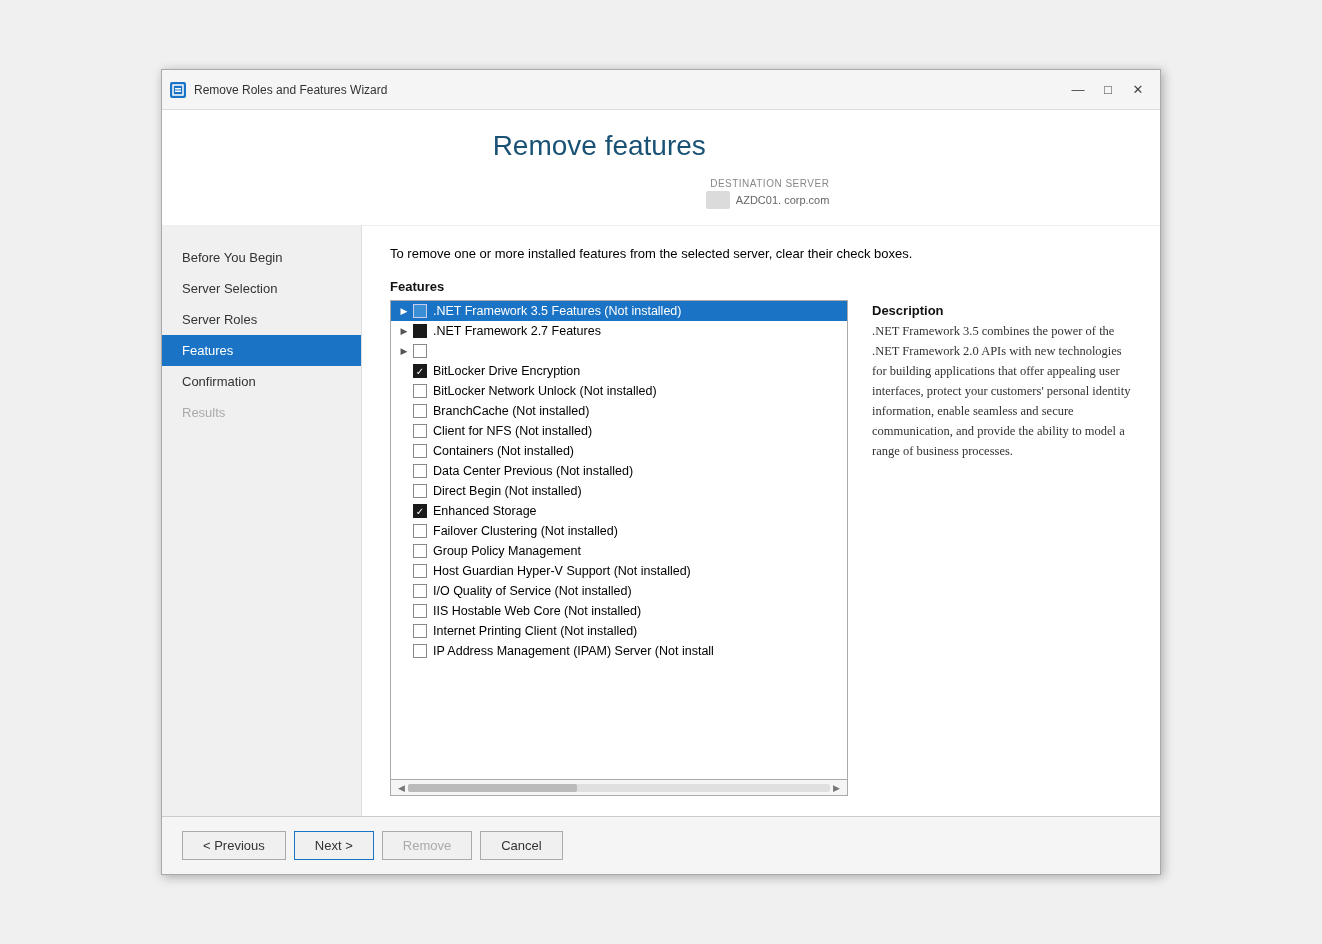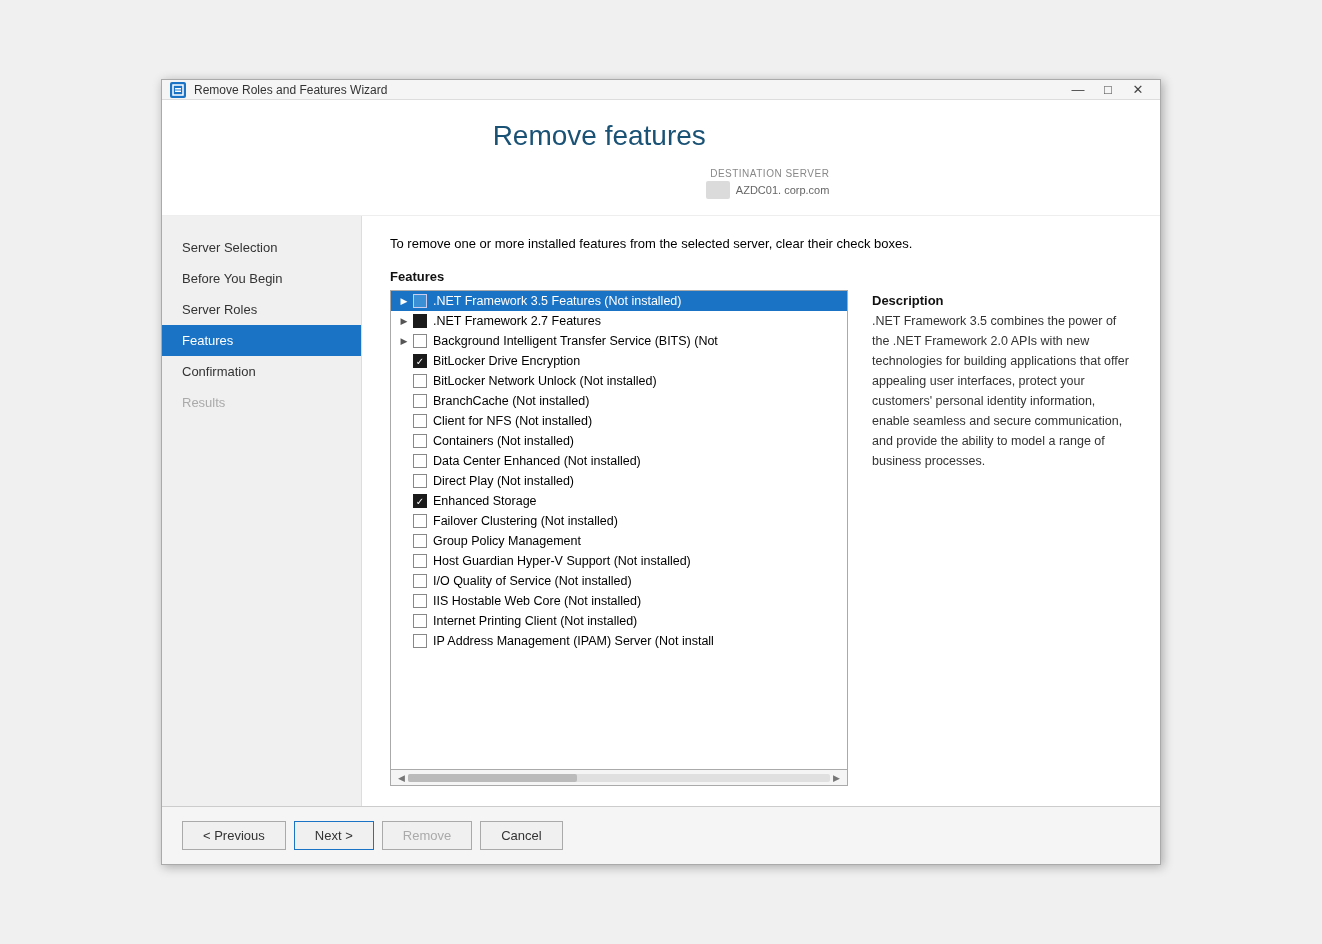--- a/index.html
+++ b/index.html
@@ -19,21 +19,21 @@
       box-shadow: 2px 2px 10px rgba(0,0,0,0.3);
       display: flex;
       flex-direction: column;
     }
     .title-bar {
       background: #f5f5f5;
       border-bottom: 1px solid #ddd;
       display: flex;
       align-items: center;
       padding: 6px 8px;
-      height: 20px;
+      height: 40px;
     }
     .title-bar-icon {
       width: 16px;
       height: 16px;
       background: #1a73c5;
       border-radius: 2px;
       margin-right: 8px;
       display: flex;
       align-items: center;
       justify-content: center;
@@ -252,20 +252,21 @@
     .description-panel-header {
       font-weight: 700;
       font-size: 13px;
       color: #111;
       margin-bottom: 3px;
     }
     .description-text {
       font-size: 12.5px;
       color: #333;
       line-height: 1.6;
+      font-family: Liberation Serif, serif;
     }
 
     .footer {
       border-top: 1px solid #ccc;
       background: #f5f5f5;
       padding: 14px 20px;
       display: flex;
       gap: 8px;
     }
     .footer-btn {
@@ -319,22 +320,22 @@
       <div class="server-name">
         <div class="server-icon"></div>
         <span>AZDC01.       corp.com</span>
       </div>
     </div>
   </div>
 
   <div class="content">
 
     <div class="sidebar">
+      <div class="sidebar-item">Before You Begin</div>
       <div class="sidebar-item">Server Selection</div>
-      <div class="sidebar-item">Before You Begin</div>
       <div class="sidebar-item">Server Roles</div>
       <div class="sidebar-item active">Features</div>
       <div class="sidebar-item">Confirmation</div>
       <div class="sidebar-item disabled">Results</div>
     </div>
 
     <div class="main">
       <p class="intro-text">To remove one or more installed features from the selected server, clear their check boxes.</p>
 
       <div class="features-layout">
@@ -351,21 +352,20 @@
 
             <div class="feature-item">
               <span class="feature-expander">▶</span>
               <div class="feature-checkbox filled"></div>
               <span class="feature-label">.NET Framework 2.7 Features</span>
             </div>
 
             <div class="feature-item">
               <span class="feature-expander">▶</span>
               <div class="feature-checkbox"></div>
-              <span class="feature-label">Background Intelligent Transfer Service (BITS) (Not</span>
             </div>
 
             <div class="feature-item">
               <span class="feature-expander"></span>
               <div class="feature-checkbox checked">✓</div>
               <span class="feature-label">BitLocker Drive Encryption</span>
             </div>
 
             <div class="feature-item">
               <span class="feature-expander"></span>
@@ -387,27 +387,27 @@
 
             <div class="feature-item">
               <span class="feature-expander"></span>
               <div class="feature-checkbox"></div>
               <span class="feature-label">Containers (Not installed)</span>
             </div>
 
             <div class="feature-item">
               <span class="feature-expander"></span>
               <div class="feature-checkbox"></div>
-              <span class="feature-label">Data Center Enhanced (Not installed)</span>
-            </div>
-
-            <div class="feature-item">
-              <span class="feature-expander"></span>
-              <div class="feature-checkbox"></div>
-              <span class="feature-label">Direct Play (Not installed)</span>
+              <span class="feature-label">Data Center Previous (Not installed)</span>
+            </div>
+
+            <div class="feature-item">
+              <span class="feature-expander"></span>
+              <div class="feature-checkbox"></div>
+              <span class="feature-label">Direct Begin (Not installed)</span>
             </div>
 
             <div class="feature-item">
               <span class="feature-expander"></span>
               <div class="feature-checkbox checked">✓</div>
               <span class="feature-label">Enhanced Storage</span>
             </div>
 
             <div class="feature-item">
               <span class="feature-expander"></span>

